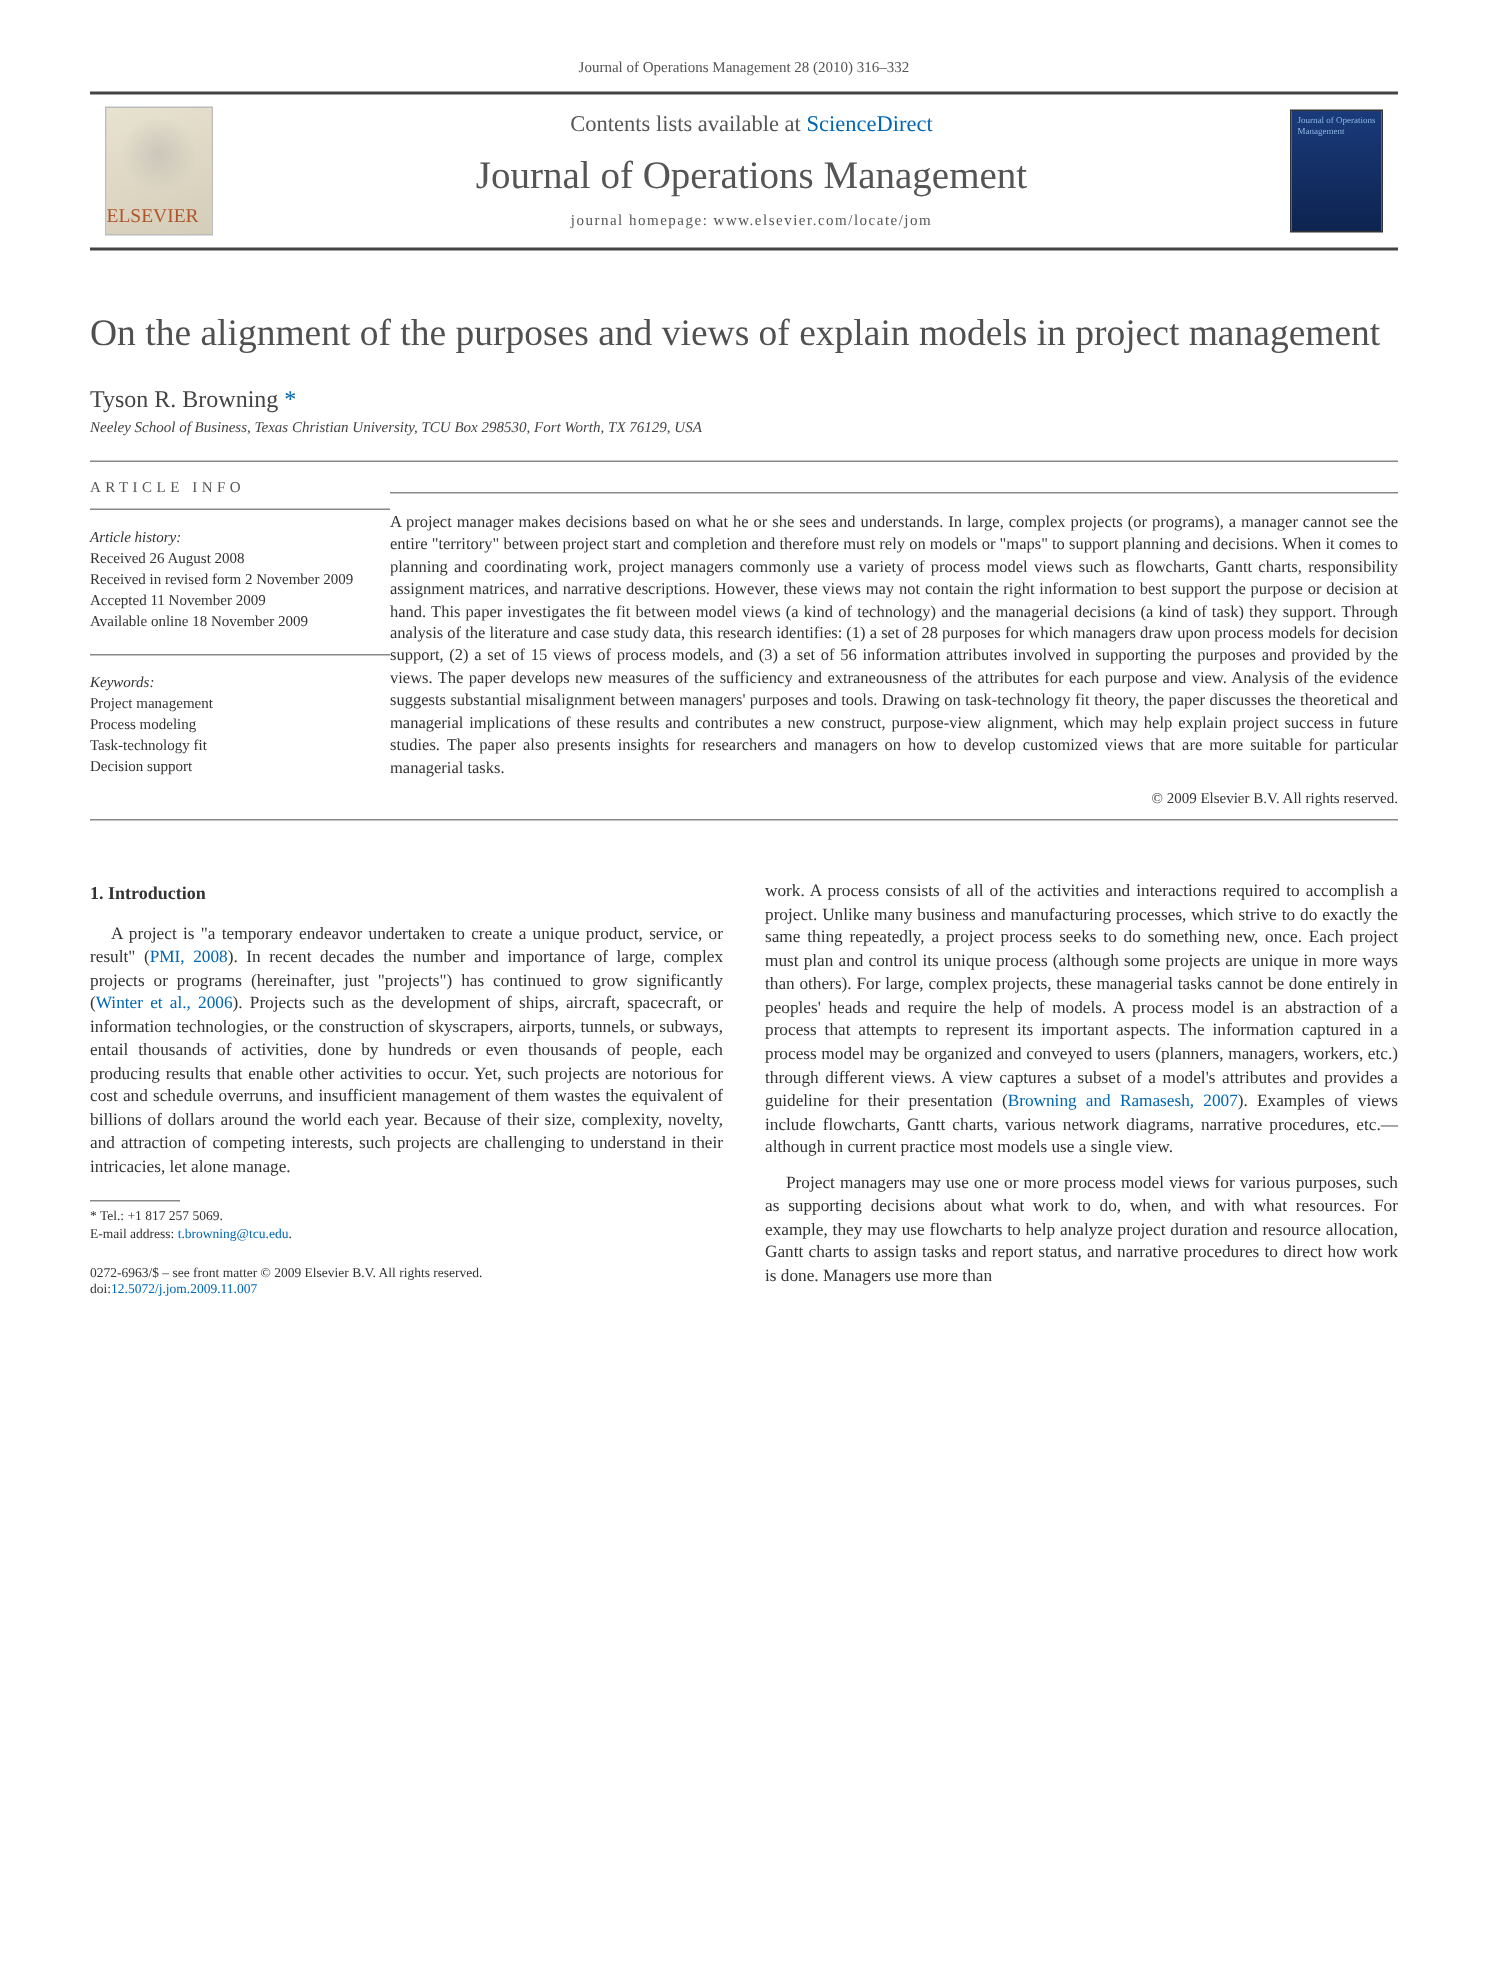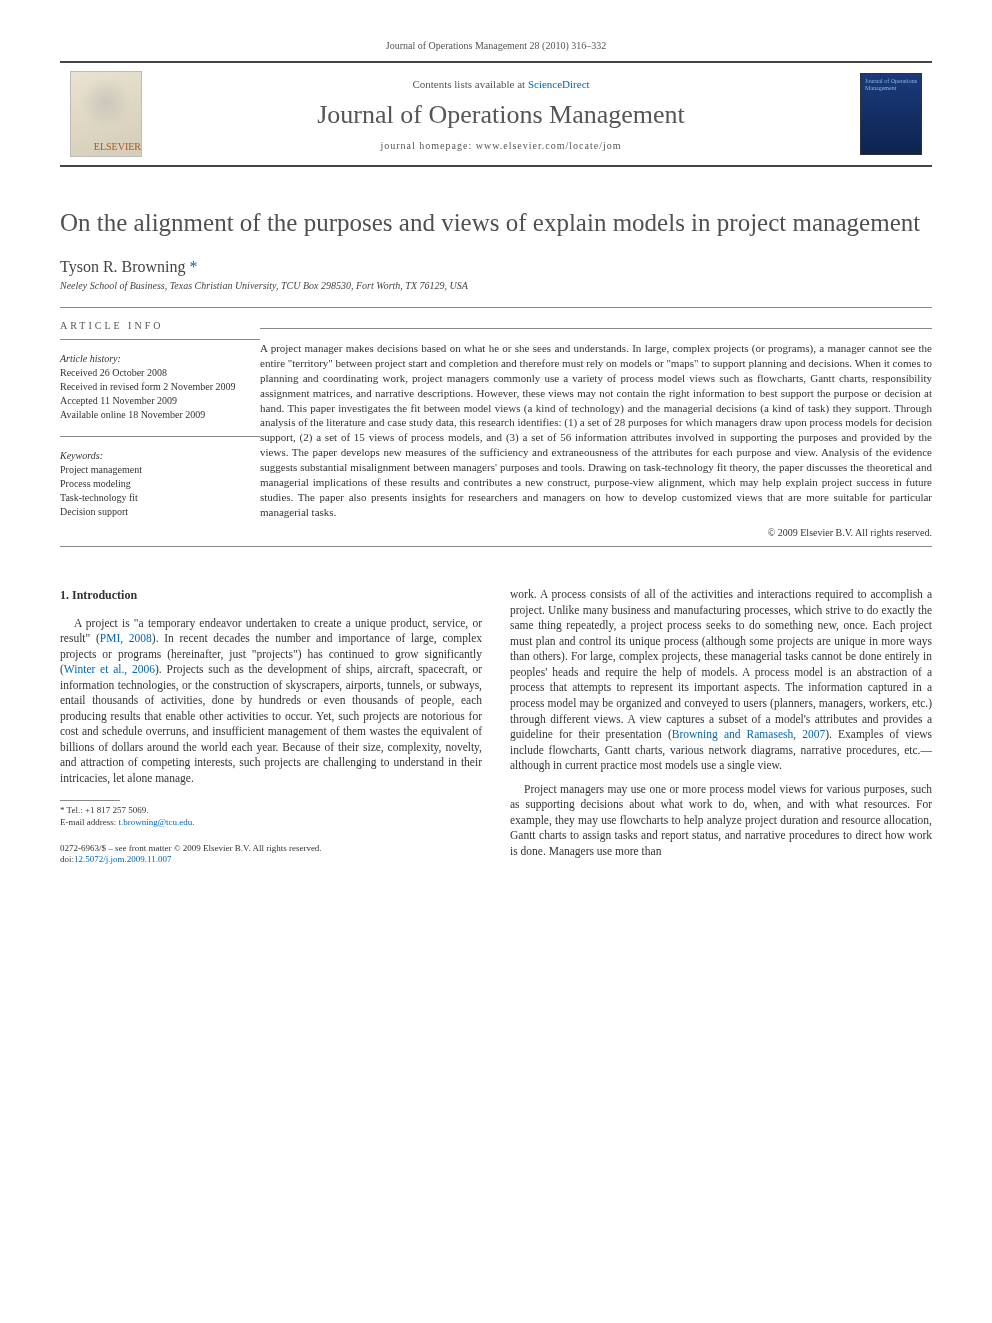--- a/index.html
+++ b/index.html
@@ -28,41 +28,41 @@
     gap: 14px;
   }
   .logo-box {
     width: 70px;
     height: 80px;
     background: linear-gradient(160deg, #e8e2d0 0%, #d4cdb8 100%);
     border: 1px solid #bbb;
     display: flex;
     flex-direction: column;
     justify-content: flex-end;
-    align-items: flex-end;
-    font-size: 10px;
+    align-items: flex-start;
+    font-size: 13px;
     color: #b0542a;
     padding-bottom: 4px;
     position: relative;
   }
   .logo-tree {
     position: absolute;
     top: 8px;
     left: 10px;
     right: 10px;
     bottom: 20px;
     background: radial-gradient(circle at 50% 40%, #aaa 0%, transparent 60%);
     opacity: 0.4;
   }
   .masthead-center {
     flex: 1;
     text-align: center;
   }
   .contents-line {
-    font-size: 11px;
+    font-size: 15px;
     color: #555;
     margin-bottom: 10px;
   }
   .contents-line a { color: #0066b3; text-decoration: none; }
   .journal-name {
     font-family: 'Times New Roman', serif;
     font-size: 26px;
     color: #555;
     font-weight: normal;
     margin: 6px 0 10px 0;
@@ -214,21 +214,21 @@
   <div class="affiliation">Neeley School of Business, Texas Christian University, TCU Box 298530, Fort Worth, TX 76129, USA</div>
 
   <hr class="hr">
 
   <div class="info-abstract">
     <div class="info-col">
       <div class="small-heading">ARTICLE INFO</div>
       <hr class="hr">
       <div class="info-block">
         <div class="label">Article history:</div>
-        <div>Received 26 October 2008</div>
+        <div>Received 26 August 2008</div>
         <div>Received in revised form 2 November 2009</div>
         <div>Accepted 11 November 2009</div>
         <div>Available online 18 November 2009</div>
       </div>
       <hr class="hr">
       <div class="info-block">
         <div class="label">Keywords:</div>
         <div>Project management</div>
         <div>Process modeling</div>
         <div>Task-technology fit</div>

